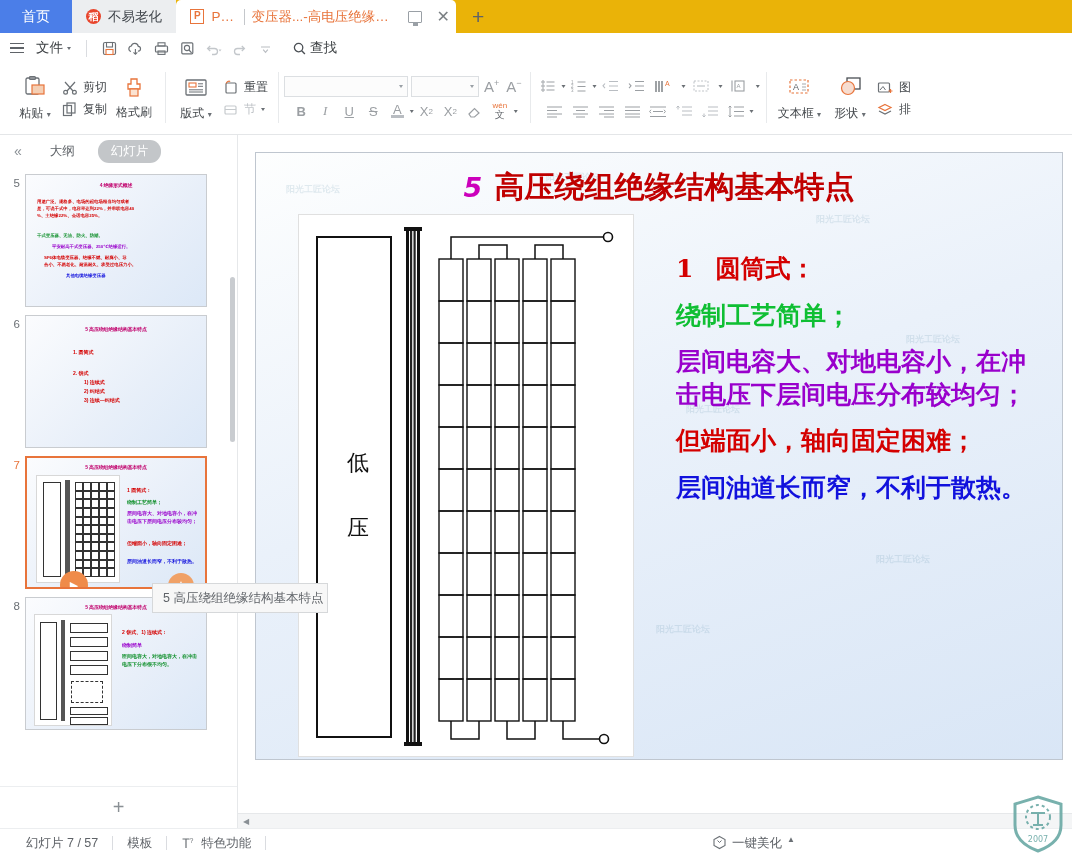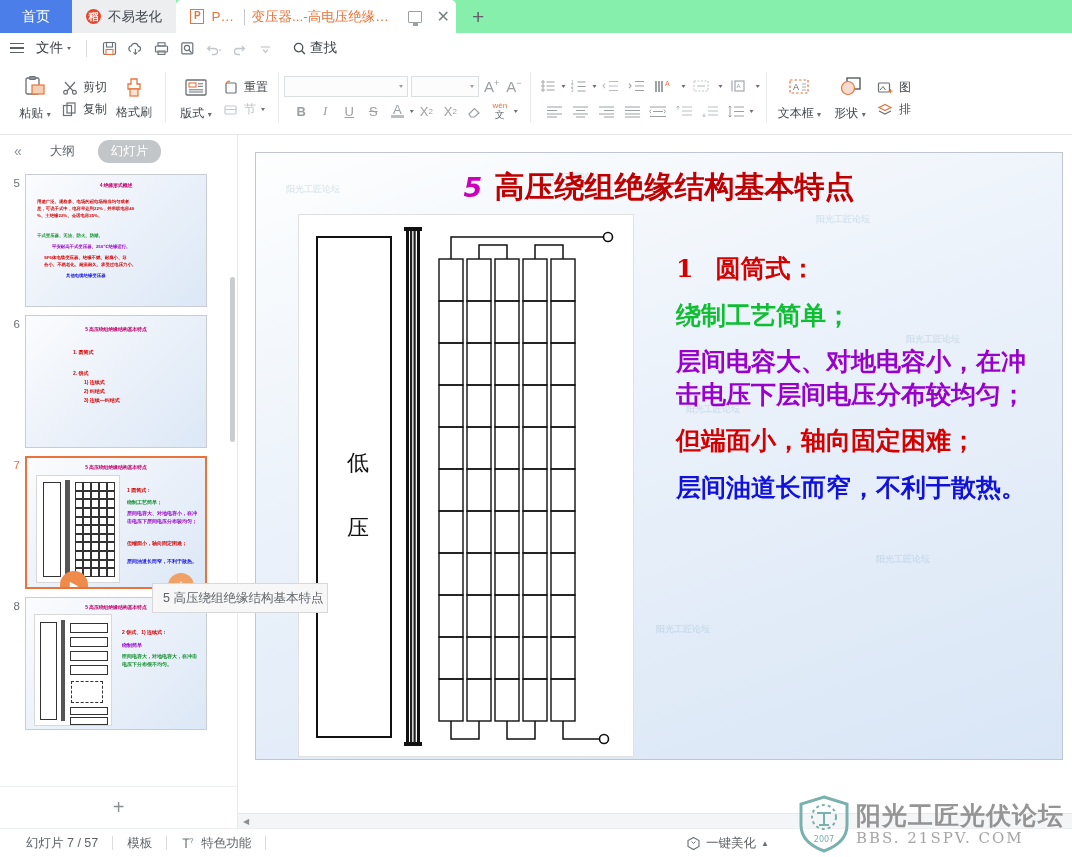--- a/index.html
+++ b/index.html
@@ -7,21 +7,21 @@
     width: 1072px; height: 857px;
     font-family: "Liberation Sans", "DejaVu Sans", sans-serif;
     background: #f2f2f2;
     overflow: hidden;
     -webkit-font-smoothing: antialiased;
   }
   .app { width: 1072px; height: 857px; display: flex; flex-direction: column; background:#fff; }
 
   
   .tabbar {
-    height: 33px; background: #86efac; display: flex; align-items: flex-start;
+    height: 33px; background: #eab308; display: flex; align-items: flex-start;
     flex: 0 0 33px; position: relative;
   }
   .tab {
     height: 33px; display: flex; align-items: center; gap: 7px;
     padding: 0 14px; font-size: 13.5px; color: #41464c; cursor: default;
     position: relative; max-width: 280px;
   }
   .tab.home { background: #4b7ee8; color: #fff; padding: 0 22px; font-size:14px; }
   .tab.tpl { background: #eceef0; }
   .tab.active {
@@ -173,21 +173,21 @@
   .note-ico { width:16px; height:14px; border:1.3px solid #8a9095; border-radius:1px; display:flex; flex-direction:column; justify-content:center; gap:2px; padding:0 2.5px;}
   .note-ico i { height:1.2px; background:#8a9095; display:block; }
 
   
   .statusbar {
     height:29px; flex:0 0 29px; background:#fff; display:flex; align-items:center;
     font-size:12.5px; color:#5f6368; padding-left:12px; position:relative; border-top:1px solid #eceef0;
   }
   .sb-item { display:flex; align-items:center; gap:5px; padding:0 14px; }
   .sb-div { width:1px; height:14px; background:#dadce0; }
-  .beautify { position:absolute; left:686px; display:flex; align-items:center; gap:5px; }
+  .beautify { position:absolute; left:712px; display:flex; gap:5px; }
 
   
   .logo-wm { position:absolute; right:8px; bottom:4px; display:flex; align-items:center; gap:6px; opacity:.9; }
   .shield { width:52px; height:58px; position:relative; }
   .logo-text { display:flex; flex-direction:column; line-height:1; }
   .logo-cn { font-size:25px; font-weight:bold; color:#8a8a8a; letter-spacing:1px; font-family:"DejaVu Sans","Liberation Sans",sans-serif;}
   .logo-en { font-size:15px; color:#9b9b9b; letter-spacing:2px; font-family:"DejaVu Serif","Liberation Serif",serif; margin-top:3px;}
 </style>
 </head>
 <body>
@@ -838,17 +838,13 @@
 
 <div class="logo-wm">
   <span class="shield">
     <svg width="52" height="58" viewBox="0 0 52 58">
       <path d="M26 2 L49 9 V30 C49 44 37 52 26 56 C15 52 3 44 3 30 V9 Z" fill="none" stroke="#6aa9a5" stroke-width="3"></path>
       <circle cx="26" cy="22" r="12" fill="none" stroke="#6aa9a5" stroke-width="2" stroke-dasharray="3 3"></circle>
       <path d="M19 18h14M26 18v12M21 30h10" stroke="#6aa9a5" stroke-width="2" fill="none"></path>
       <text x="26" y="47" font-size="8" fill="#6aa9a5" text-anchor="middle" font-family="'DejaVu Sans',sans-serif">2007</text>
     </svg>
   </span>
-  <span class="logo-text">
-    <span class="logo-cn">阳光工匠光伏论坛</span>
-    <span class="logo-en">BBS. 21SPV. COM</span>
-  </span>
 </div>
 
 </body></html>

